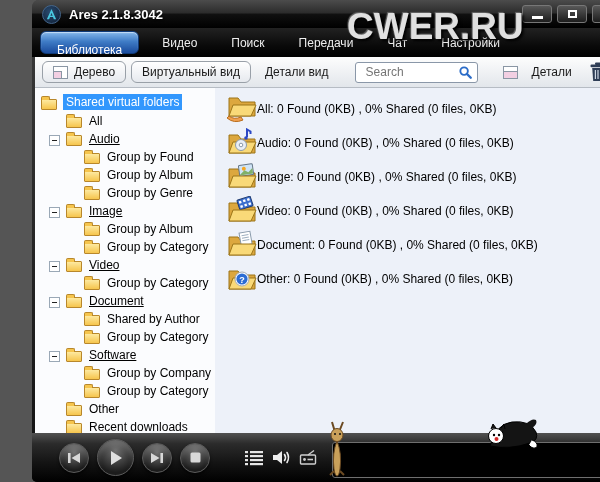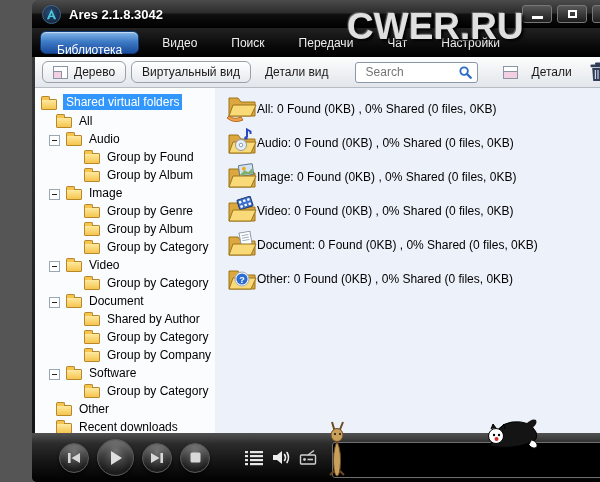--- a/index.html
+++ b/index.html
@@ -43,22 +43,22 @@
   .detailsgrp{display:flex;align-items:center;gap:14px;margin-left:20px;cursor:pointer;}
   .ibtn{width:26px;height:22px;display:flex;align-items:center;justify-content:center;cursor:pointer;}
   .paneicon{width:15px;height:13px;border:1px solid #8a96a4;background:#fff;position:relative;flex:none;}
   .paneicon.quad::after{content:"";position:absolute;left:0;bottom:0;width:7px;height:6px;background:#f2cfe2;border-top:1px solid #8a96a4;border-right:1px solid #8a96a4;}
   .paneicon.half::after{content:"";position:absolute;left:0;bottom:0;width:100%;height:6px;background:#f2cfe2;border-top:1px solid #8a96a4;}
   
   .main{flex:1;min-height:0;display:flex;background:#edf1f9;}
   .tree{width:180px;flex:none;background:#fbfcfe;padding-top:4px;overflow:hidden;}
   .titem{height:18px;display:flex;align-items:flex-end;cursor:pointer;white-space:nowrap;}
   .titem.lvl0{padding-left:6px;}
-  .titem.lvl1{padding-left:21px;}
-  .titem.lvl1.hasexp{padding-left:14px;}
+  .titem.lvl1{padding-left:31px;}
+  .titem.lvl1.hasexp{padding-left:14px;text-decoration:underline;}
   .titem.lvl2{padding-left:49px;}
   .exp{width:11px;height:11px;border:1px solid #9aa8b6;background:#fff;position:relative;margin-right:6px;flex:none;cursor:pointer;}
   .exp::after{content:"";position:absolute;left:2px;top:4px;width:5px;height:1px;background:#222;}
   .fold{width:16px;height:11px;background:linear-gradient(#fde9a0,#f6c54d);border:1px solid #b8872b;
     border-radius:1px;position:relative;margin-top:2px;flex:none;}
   .fold::before{content:"";position:absolute;top:-4px;left:-1px;width:7px;height:3px;background:#f6c54d;
     border:1px solid #b8872b;border-bottom:none;border-radius:2px 2px 0 0;}
   .tlabel{margin-left:7px;font-size:12px;color:#000;}
   .titem.sel .tlabel{background:#3297fd;color:#fff;padding:1px 3px;margin-left:6px;}
   .content{flex:1;padding:4px 0 0 10px;min-width:0;}
@@ -181,31 +181,31 @@
           <span class="tlabel">Audio</span>
         </div>
         <div class="titem lvl2">
           <span class="fold"></span>
           <span class="tlabel">Group by Found</span>
         </div>
         <div class="titem lvl2">
           <span class="fold"></span>
           <span class="tlabel">Group by Album</span>
         </div>
+        <div class="titem lvl2">
+          <span class="fold"></span>
+          <span class="tlabel">Group by Genre</span>
+        </div>
         <div class="titem lvl1 hasexp">
           <span class="exp"></span>
           <span class="fold"></span>
           <span class="tlabel">Image</span>
         </div>
         <div class="titem lvl2">
           <span class="fold"></span>
-          <span class="tlabel">Group by Genre</span>
-        </div>
-        <div class="titem lvl2">
-          <span class="fold"></span>
           <span class="tlabel">Group by Album</span>
         </div>
         <div class="titem lvl2">
           <span class="fold"></span>
           <span class="tlabel">Group by Category</span>
         </div>
         <div class="titem lvl1 hasexp">
           <span class="exp"></span>
           <span class="fold"></span>
           <span class="tlabel">Video</span>
@@ -220,28 +220,28 @@
           <span class="tlabel">Document</span>
         </div>
         <div class="titem lvl2">
           <span class="fold"></span>
           <span class="tlabel">Shared by Author</span>
         </div>
         <div class="titem lvl2">
           <span class="fold"></span>
           <span class="tlabel">Group by Category</span>
         </div>
-        <div class="titem lvl2">
-          <span class="fold"></span>
-          <span class="tlabel">Group by Company</span>
-        </div>
         <div class="titem lvl1 hasexp">
           <span class="exp"></span>
           <span class="fold"></span>
           <span class="tlabel">Software</span>
+        </div>
+        <div class="titem lvl2">
+          <span class="fold"></span>
+          <span class="tlabel">Group by Company</span>
         </div>
         <div class="titem lvl2">
           <span class="fold"></span>
           <span class="tlabel">Group by Category</span>
         </div>
         <div class="titem lvl1">
           <span class="fold"></span>
           <span class="tlabel">Other</span>
         </div>
         <div class="titem lvl1">

